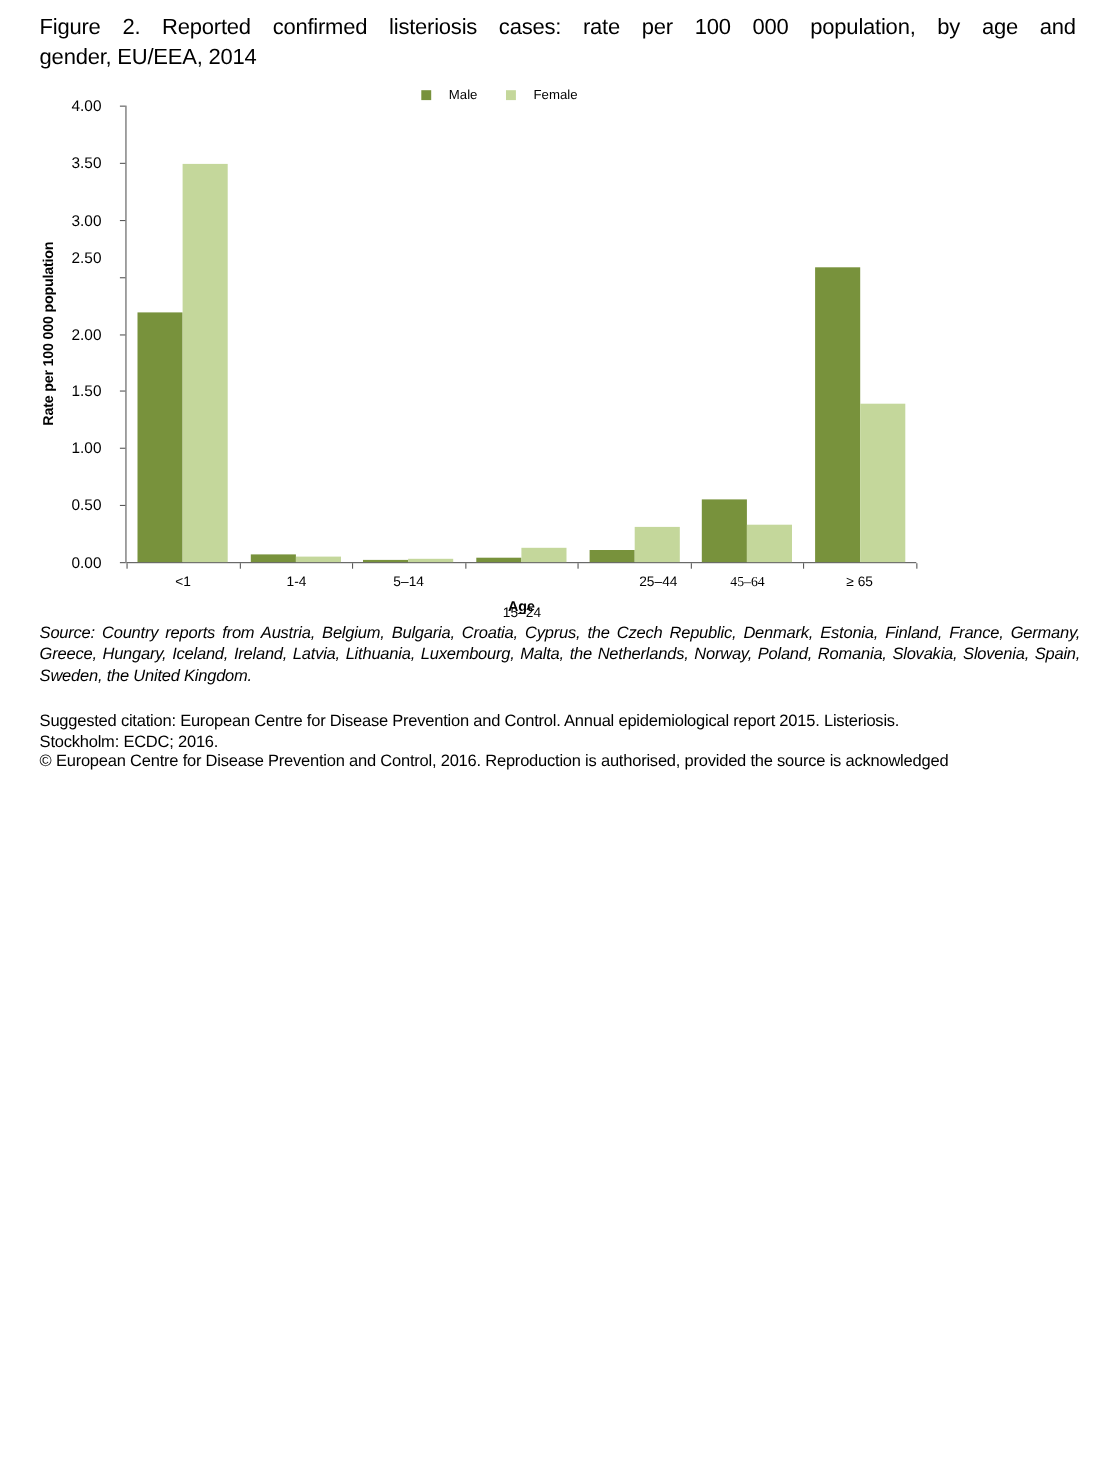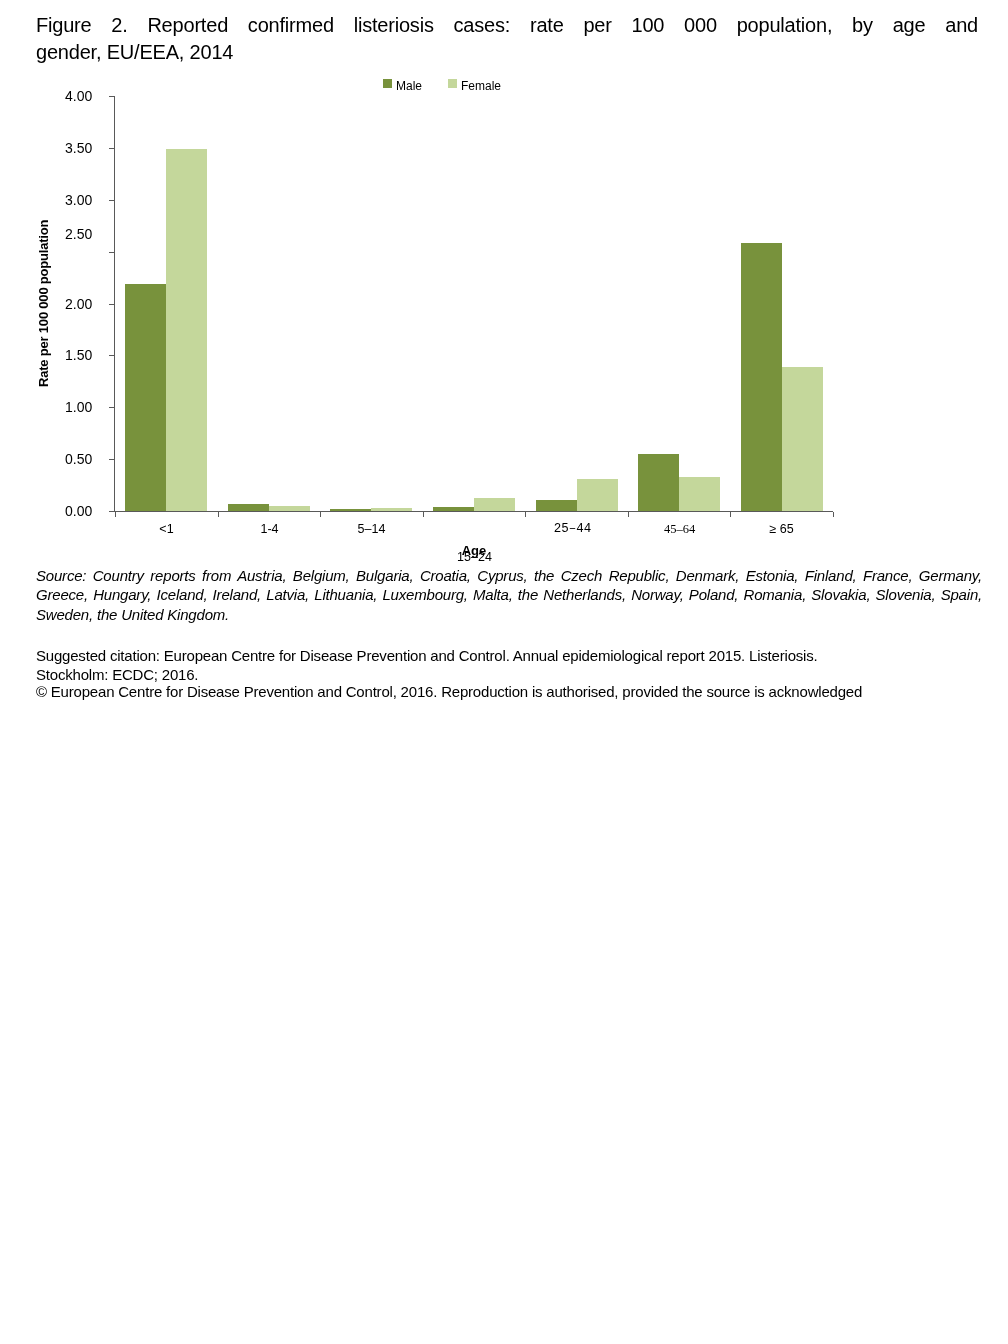--- a/index.html
+++ b/index.html
@@ -13,21 +13,21 @@
     position:absolute; left:36px; top:12px; width:942px;
     font-size:20px; line-height:27px; letter-spacing:-0.2px; color:#000;
   }
   .title-line1 { text-align:justify; text-align-last:justify; }
   .title-line2 { text-align:left; }
 
   .legend {
     position:absolute; left:383px; top:79px; display:flex; gap:26px;
     font-size:12px; align-items:center;
   }
-  .legend-item { display:flex; align-items:flex-start; gap:4px; }
+  .legend-item { display:flex; align-items:center; gap:16px; }
   .legend-swatch { width:9px; height:9px; display:inline-block; }
 
   .plot-area { position:absolute; left:0; top:0; width:1008px; height:560px; }
   .axis-line { position:absolute; background:#595959; }
   .tick { position:absolute; background:#595959; }
   .y-tick-label {
     position:absolute; width:40px; text-align:left; font-size:14px;
     color:#000; line-height:12px;
   }
   .x-cat-label {
@@ -110,21 +110,21 @@
       <div class="bar" style="left: 269px; top: 506px; width: 41px; height: 5px; background: rgb(196, 215, 155);"></div>
       <div class="x-cat-label" style="left: 218px; top: 522px; width: 103px;">1-4</div>
       <div class="bar" style="left: 330px; top: 509px; width: 41px; height: 2px; background: rgb(120, 146, 60);"></div>
       <div class="bar" style="left: 371px; top: 508px; width: 41px; height: 3px; background: rgb(196, 215, 155);"></div>
       <div class="x-cat-label" style="left: 320px; top: 522px; width: 103px;">5–14</div>
       <div class="bar" style="left: 433px; top: 507px; width: 41px; height: 4px; background: rgb(120, 146, 60);"></div>
       <div class="bar" style="left: 474px; top: 498px; width: 41px; height: 13px; background: rgb(196, 215, 155);"></div>
       <div class="x-cat-label" style="left: 423px; top: 522px; width: 103px; margin-top: 28px;">15–24</div>
       <div class="bar" style="left: 536px; top: 500px; width: 41px; height: 11px; background: rgb(120, 146, 60);"></div>
       <div class="bar" style="left: 577px; top: 479px; width: 41px; height: 32px; background: rgb(196, 215, 155);"></div>
-      <div class="x-cat-label" style="left: 521px; top: 522px; width: 103px; font-family: Liberation Mono, monospace;">25–44</div>
+      <div class="x-cat-label" style="left: 547px; top: 522px; width: 103px;">25–44</div>
       <div class="bar" style="left: 638px; top: 454px; width: 41px; height: 57px; background: rgb(120, 146, 60);"></div>
       <div class="bar" style="left: 679px; top: 477px; width: 41px; height: 34px; background: rgb(196, 215, 155);"></div>
       <div class="x-cat-label" style="left: 628px; top: 522px; width: 103px; font-family: Liberation Serif, serif;">45–64</div>
       <div class="bar" style="left: 741px; top: 243px; width: 41px; height: 268px; background: rgb(120, 146, 60);"></div>
       <div class="bar" style="left: 782px; top: 367px; width: 41px; height: 144px; background: rgb(196, 215, 155);"></div>
       <div class="x-cat-label" style="left: 730px; top: 522px; width: 103px;">≥ 65</div>
       <div class="x-axis-title" style="left: 454px; top: 543px; width: 40px; text-align: center;">Age</div>
     </div>
 
   <div class="footer-text source-block">Source: Country reports from Austria, Belgium, Bulgaria, Croatia, Cyprus, the Czech Republic, Denmark, Estonia, Finland, France, Germany, Greece, Hungary, Iceland, Ireland, Latvia, Lithuania, Luxembourg, Malta, the Netherlands, Norway, Poland, Romania, Slovakia, Slovenia, Spain, Sweden, the United Kingdom.</div>

